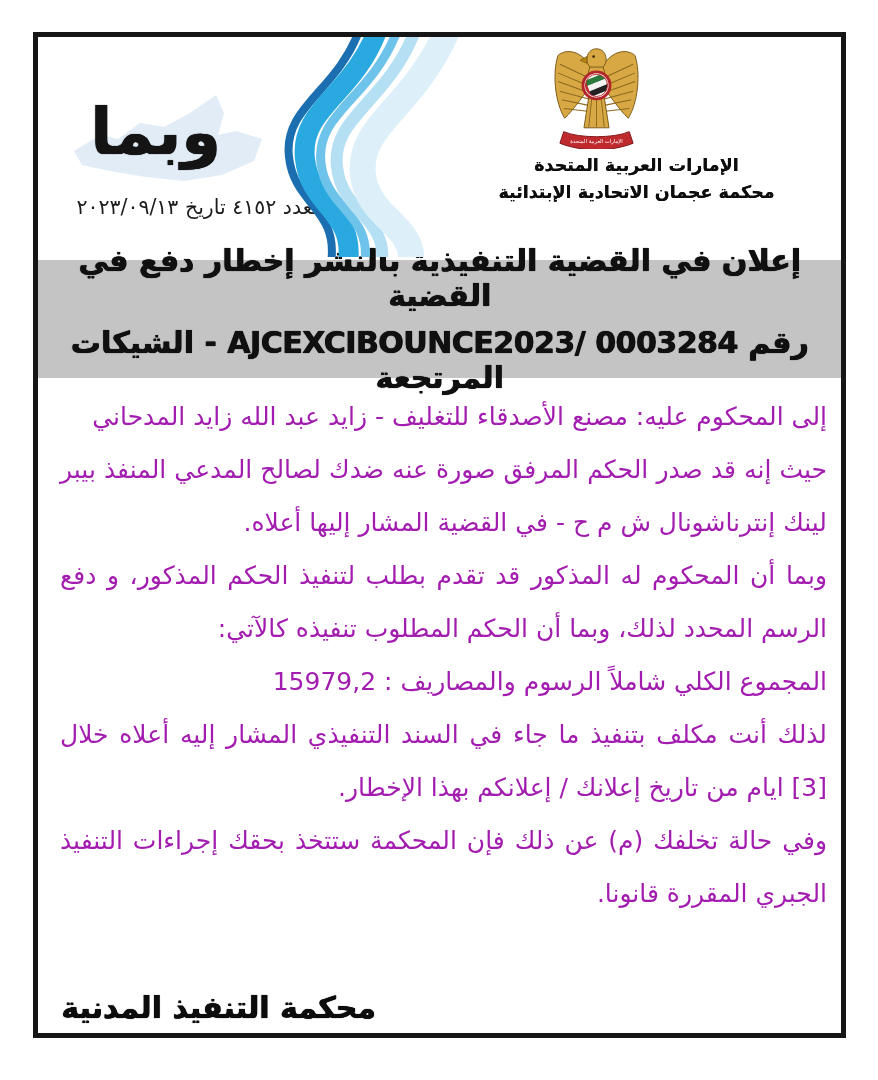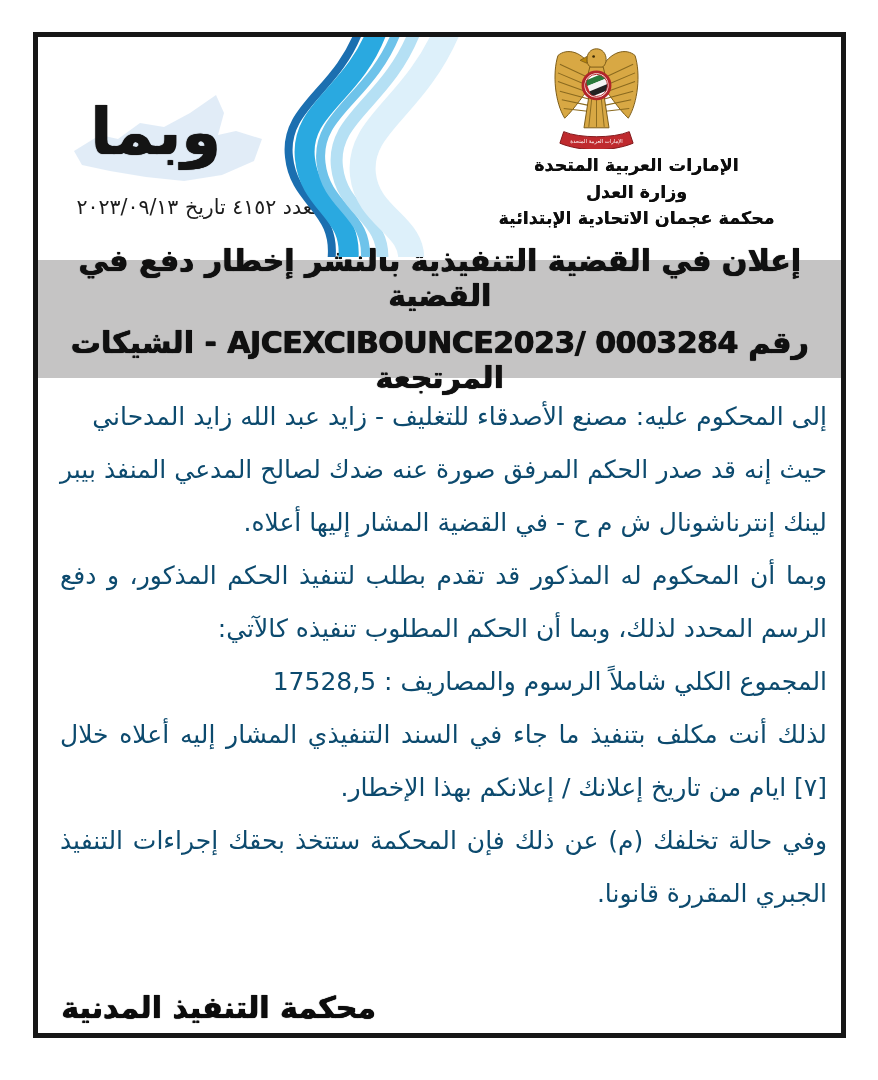--- a/index.html
+++ b/index.html
@@ -21,21 +21,21 @@
   .authority-line{font-size:17.5px;font-weight:bold;line-height:1.52;color:#0d0d0d;
                   text-shadow:0 0 0.5px #0d0d0d;}
   
   .band{height:118px;background:#c5c4c4;margin-top:3px;display:flex;flex-direction:column;
         justify-content:center;gap:12px;direction:rtl;}
   .band-line{text-align:center;font-size:30px;font-weight:bold;color:#101010;
              letter-spacing:-0.5px;text-shadow:0 0 1px #101010,0.7px 0 0 #101010;}
   .band-line .ltr-run{direction:ltr;unicode-bidi:isolate;display:inline-block;}
   
   .body-text{direction:rtl;padding:12px 14px 0 22px;height:598px;overflow:hidden;
-             font-size:25px;line-height:2.12;color:#0c4a6e;text-align:justify;}
+             font-size:25px;line-height:2.12;color:#a21caf;text-align:justify;}
   .body-text p{margin:0;}
   
   .signature{position:absolute;bottom:8px;left:23px;font-size:30px;font-weight:bold;
              color:#0c0c0c;direction:rtl;letter-spacing:-0.5px;
              text-shadow:0 0 1px #0c0c0c,0.7px 0 0 #0c0c0c;}
 </style>
 </head>
 <body>
 
 <div class="page">
@@ -89,39 +89,38 @@
             <rect x="38" y="41" width="26" height="6" fill="#f4f4f4"></rect>
             <rect x="38" y="47" width="26" height="6" fill="#222222"></rect>
             <rect x="36" y="33" width="5" height="22" fill="#c1272d"></rect>
           </g>
           <circle cx="50" cy="44" r="11.5" fill="none" stroke="#b2252a" stroke-width="1"></circle>
 
           <path d="M16,92 C32,99 68,99 84,92 L88,104 C66,113 34,113 12,104 Z" fill="#bf2a2e" stroke="#7e1518" stroke-width="1"></path>
           <text x="50" y="104" font-size="5.5" fill="#ffffff" text-anchor="middle">الإمارات العربية المتحدة</text>
         </svg>
         <div class="authority-line">الإمارات العربية المتحدة</div>
-        <div class="authority-line">وزارة العدل</div>
         <div class="authority-line">محكمة عجمان الاتحادية الإبتدائية</div>
       </div>
     </div>
 
     <div class="band">
       <div class="band-line">إعلان في القضية التنفيذية بالنشر إخطار دفع في القضية</div>
       <div class="band-line">
         <span>رقم</span>
         <span class="ltr-run">AJCEXCIBOUNCE2023/ 0003284</span>
         <span>- الشيكات المرتجعة</span>
       </div>
     </div>
 
     <div class="body-text">
       <p>إلى المحكوم عليه: مصنع الأصدقاء للتغليف - زايد عبد الله زايد المدحاني</p>
       <p>حيث إنه قد صدر الحكم المرفق صورة عنه ضدك لصالح المدعي المنفذ بيبر لينك إنترناشونال ش م ح - في القضية المشار إليها أعلاه.</p>
       <p>وبما أن المحكوم له المذكور قد تقدم بطلب لتنفيذ الحكم المذكور، و دفع الرسم المحدد لذلك، وبما أن الحكم المطلوب تنفيذه كالآتي:</p>
-      <p>المجموع الكلي شاملاً الرسوم والمصاريف : 17528,5</p>
-      <p>لذلك أنت مكلف بتنفيذ ما جاء في السند التنفيذي المشار إليه أعلاه خلال [٧] ايام من تاريخ إعلانك / إعلانكم بهذا الإخطار.</p>
+      <p>المجموع الكلي شاملاً الرسوم والمصاريف : 15979,2</p>
+      <p>لذلك أنت مكلف بتنفيذ ما جاء في السند التنفيذي المشار إليه أعلاه خلال [3] ايام من تاريخ إعلانك / إعلانكم بهذا الإخطار.</p>
       <p>وفي حالة تخلفك (م) عن ذلك فإن المحكمة ستتخذ بحقك إجراءات التنفيذ الجبري المقررة قانونا.</p>
     </div>
 
     <div class="signature">محكمة التنفيذ المدنية</div>
 
   </div>
 </div>
 
 </body></html>

